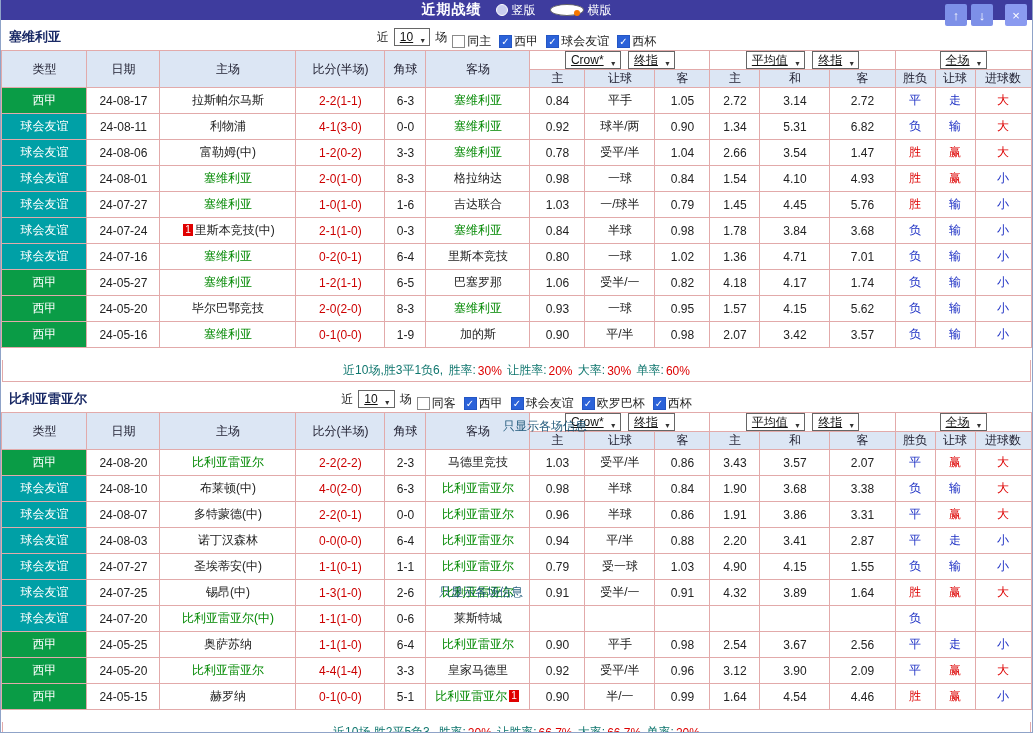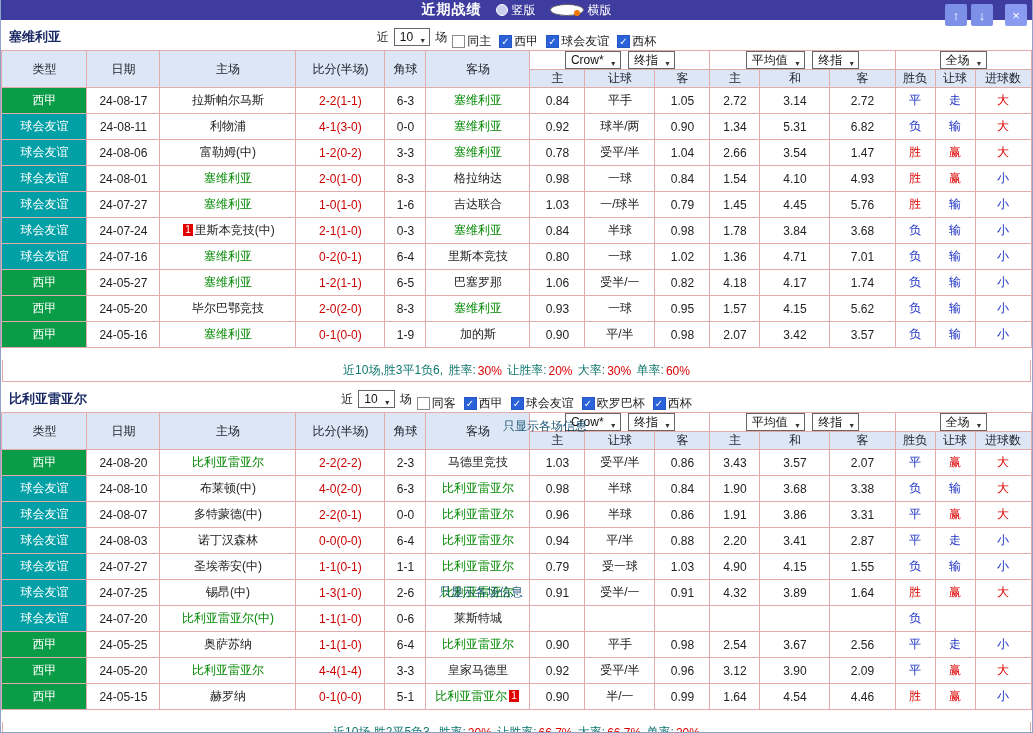--- a/index.html
+++ b/index.html
@@ -27,21 +27,21 @@
   .section-title { position:absolute; left:8px; font-weight:bold; font-size:13px; color:#1a2a66; }
   .filter { margin:0 auto; display:flex; align-items:center; gap:5px; }
   .checks { display:inline-flex; align-items:center; gap:8px; }
   .cb-wrap { display:inline-flex; align-items:center; gap:2px; cursor:pointer;margin-top:8px; }
   .cb { width:13px; height:13px; border:1px solid #8a8a8a; background:#fff; display:inline-block; position:relative; }
   .cb.checked { background:#2b62d9; border-color:#2456c4; }
   .cb.checked::after { content:"\2713"; color:#fff; font-size:10px; position:absolute; top:0px; left:1px; line-height:12px; }
 
   
   .sel { display:inline-block; border:1px solid #666; background:#fff; color:#111;
-         padding:1px 16px 1px 5px; line-height:14px; position:relative; cursor:pointer; min-width:34px; text-align:left; }
+         padding:1px 16px 1px 5px; line-height:14px; position:relative; cursor:pointer; min-width:34px; text-align:left;text-decoration:underline; }
   .sel::after { content:"\25BC"; font-size:7px; color:#333; position:absolute; right:3px; top:5px; }
 
   
   table.stats-table { border-collapse:collapse; table-layout:fixed; width:1029px; margin:2px auto 12px auto; }
   .stats-table th, .stats-table td { border:1px solid var(--border-pink,#e2aaaa); text-align:center;
          overflow:hidden; white-space:nowrap; font-size:12px; }
   .stats-table thead th { background:var(--header-bg,#dce6f4); height:16px; font-weight:normal; color:#223; }
   .stats-table thead th.sel-cell { background:#fff; }
   .sel-cell .sel { margin:0 2px; }
   .stats-table tbody td { height:26px; background:#fff; }

